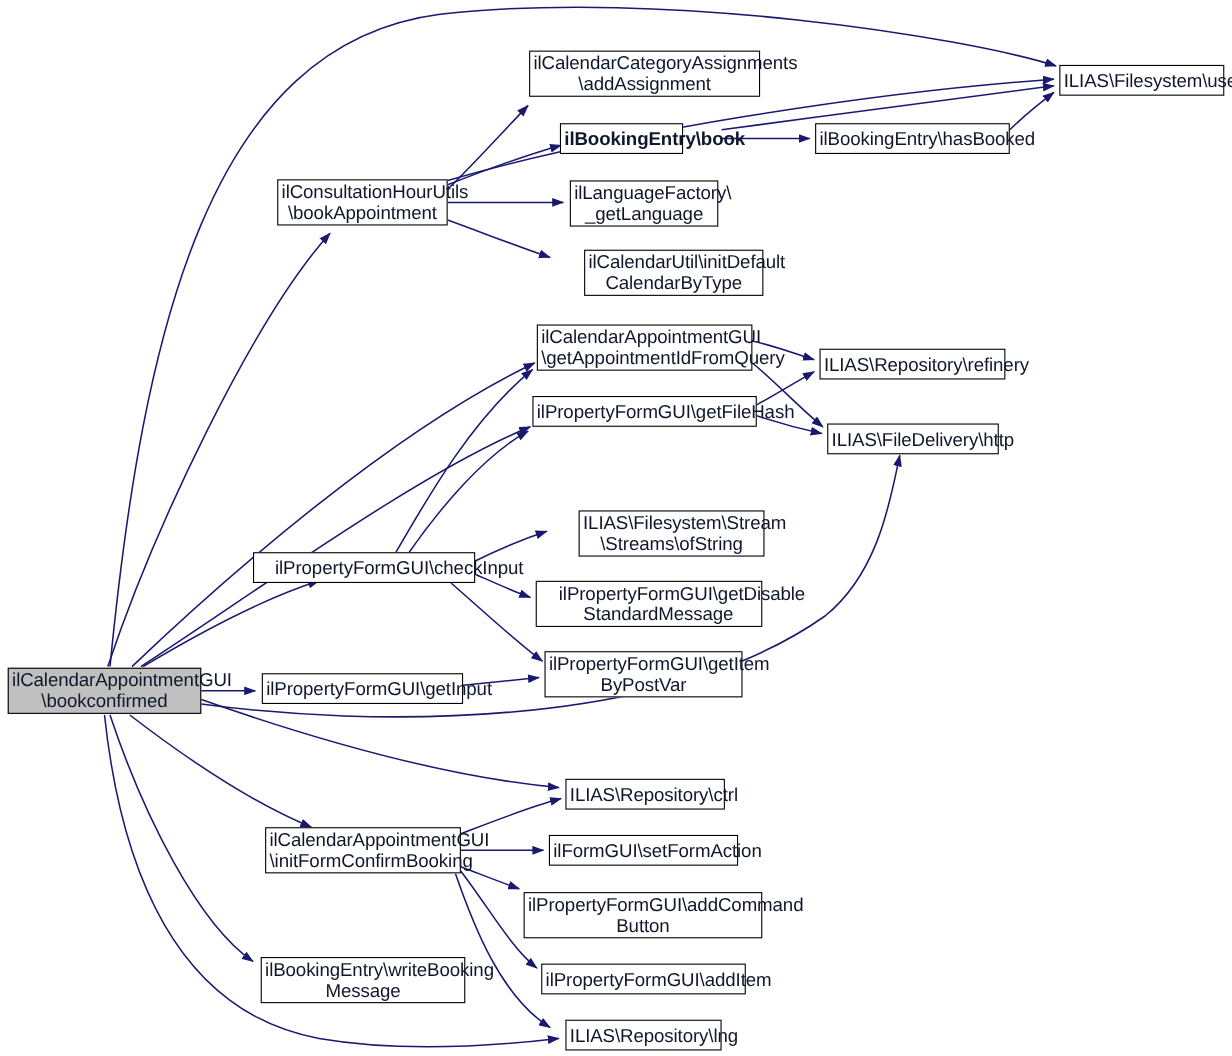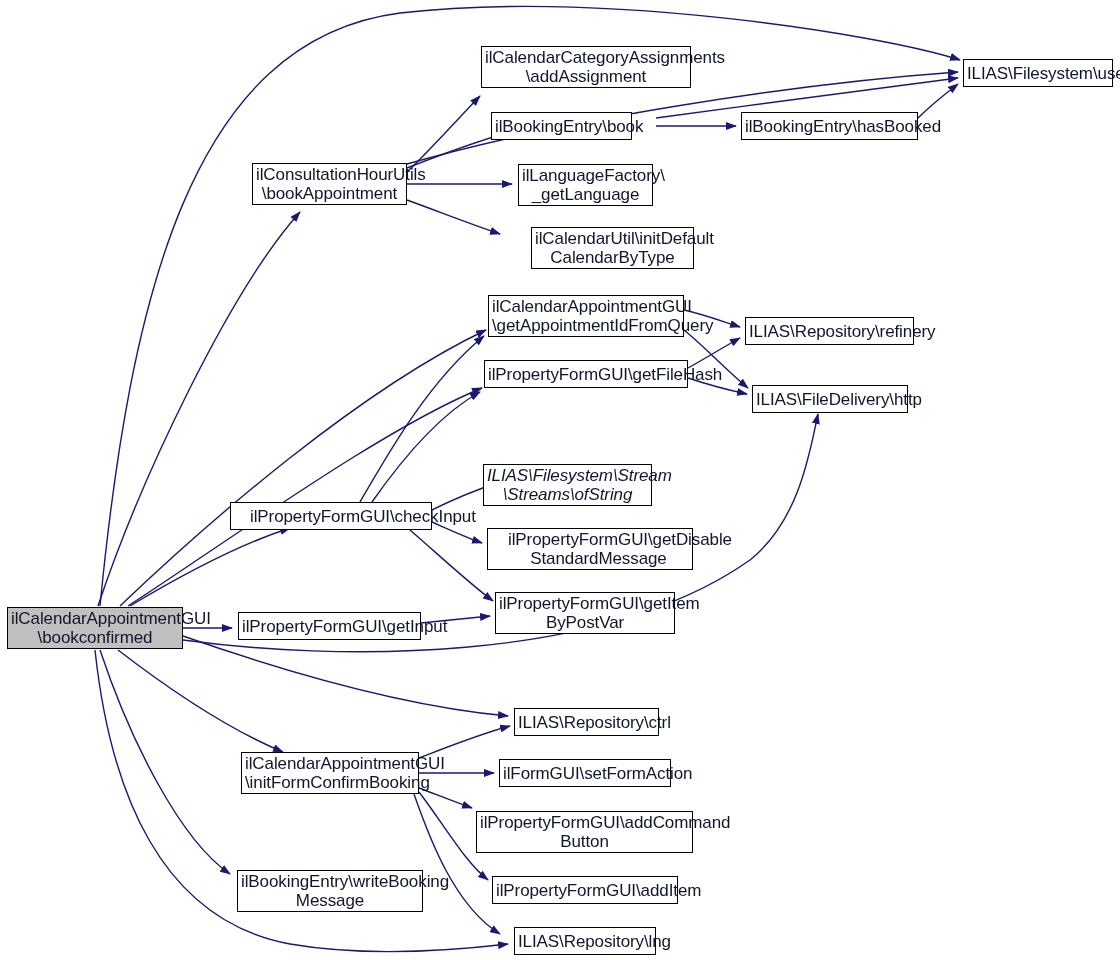--- a/index.html
+++ b/index.html
@@ -77,33 +77,33 @@
         <path d="M 183 636 C 280 670 400 706 508 716" fill="none" stroke="#191970" stroke-width="1.4" marker-end="url(#arrow)"></path>
       </g>
   </svg>
   <div id="node-layer">
       <div class="node root" style="left: 7px; top: 607px; width: 176px; height: 42px;"><span class="lbl">ilCalendarAppointmentGUI
 \bookconfirmed</span></div>
       <div class="node" style="left: 252px; top: 163px; width: 155px; height: 42px;"><span class="lbl">ilConsultationHourUtils
 \bookAppointment</span></div>
       <div class="node" style="left: 481px; top: 46px; width: 210px; height: 42px;"><span class="lbl">ilCalendarCategoryAssignments
 \addAssignment</span></div>
-      <div class="node" style="left: 491px; top: 112px; width: 141px; height: 28px;"><span class="lbl">ilBookingEntry\book</span></div>
+      <div class="node" style="left: 509px; top: 112px; width: 112px; height: 28px; font-weight: bold;"><span class="lbl">ilBookingEntry\book</span></div>
       <div class="node" style="left: 741px; top: 112px; width: 177px; height: 28px;"><span class="lbl">ilBookingEntry\hasBooked</span></div>
       <div class="node" style="left: 963px; top: 59px; width: 150px; height: 28px;"><span class="lbl">ILIAS\Filesystem\user</span></div>
       <div class="node" style="left: 518px; top: 164px; width: 135px; height: 42px;"><span class="lbl">ilLanguageFactory\
 _getLanguage</span></div>
       <div class="node" style="left: 531px; top: 227px; width: 163px; height: 42px;"><span class="lbl">ilCalendarUtil\initDefault
 CalendarByType</span></div>
       <div class="node" style="left: 488px; top: 295px; width: 196px; height: 42px;"><span class="lbl">ilCalendarAppointmentGUI
 \getAppointmentIdFromQuery</span></div>
       <div class="node" style="left: 745px; top: 317px; width: 169px; height: 28px;"><span class="lbl">ILIAS\Repository\refinery</span></div>
       <div class="node" style="left: 484px; top: 360px; width: 204px; height: 28px;"><span class="lbl">ilPropertyFormGUI\getFileHash</span></div>
       <div class="node" style="left: 752px; top: 385px; width: 156px; height: 28px;"><span class="lbl">ILIAS\FileDelivery\http</span></div>
-      <div class="node" style="left: 483px; top: 464px; width: 169px; height: 42px; font-style: italic;"><span class="lbl">ILIAS\Filesystem\Stream
+      <div class="node" style="left: 526px; top: 464px; width: 169px; height: 42px;"><span class="lbl">ILIAS\Filesystem\Stream
 \Streams\ofString</span></div>
       <div class="node" style="left: 230px; top: 502px; width: 202px; height: 28px; padding-left: 16px;"><span class="lbl">ilPropertyFormGUI\checkInput</span></div>
       <div class="node" style="left: 487px; top: 528px; width: 206px; height: 42px; padding-left: 17px;"><span class="lbl">ilPropertyFormGUI\getDisable
 StandardMessage</span></div>
       <div class="node" style="left: 495px; top: 592px; width: 180px; height: 42px;"><span class="lbl">ilPropertyFormGUI\getItem
 ByPostVar</span></div>
       <div class="node" style="left: 238px; top: 612px; width: 183px; height: 28px;"><span class="lbl">ilPropertyFormGUI\getInput</span></div>
       <div class="node" style="left: 514px; top: 708px; width: 145px; height: 28px; text-align: center;"><span class="lbl">ILIAS\Repository\ctrl</span></div>
       <div class="node" style="left: 241px; top: 752px; width: 178px; height: 42px;"><span class="lbl">ilCalendarAppointmentGUI
 \initFormConfirmBooking</span></div>

